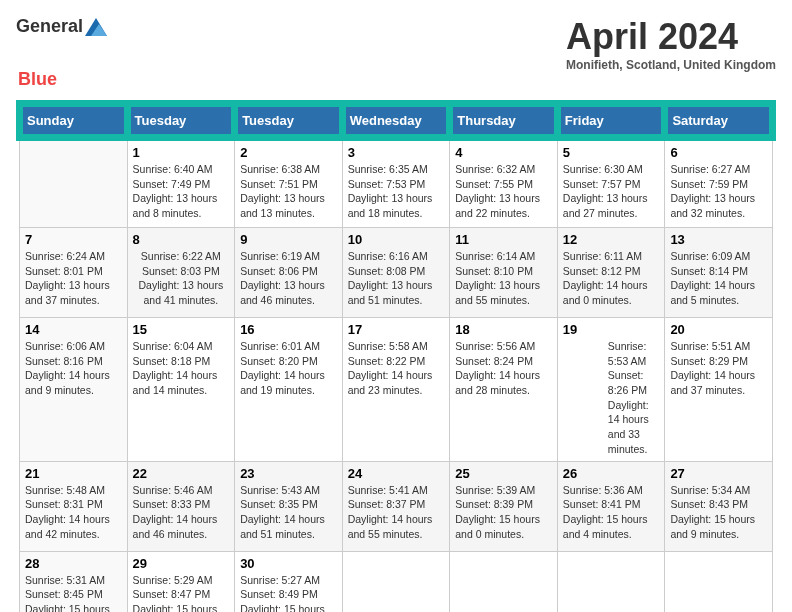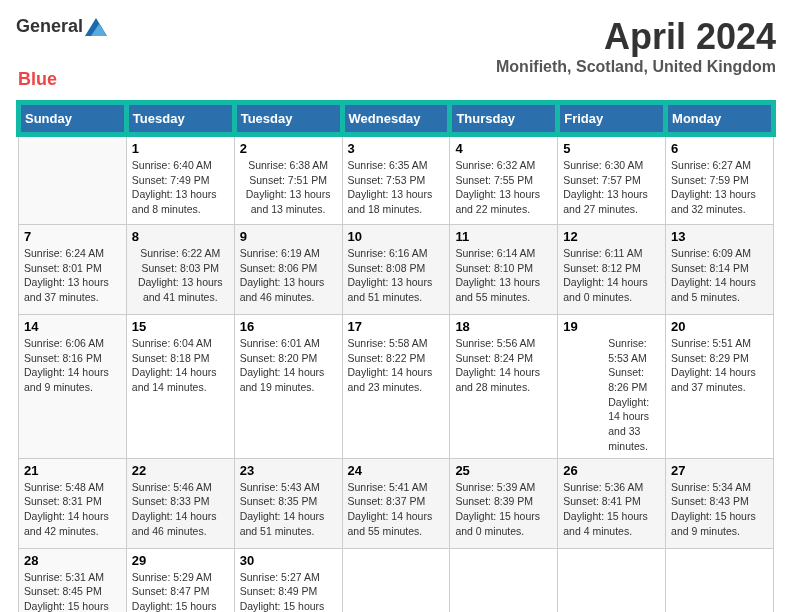--- a/index.html
+++ b/index.html
@@ -35,46 +35,44 @@
       font-size: 18px;
       font-weight: bold;
       color: #ef4444;
     }
     .logo-icon {
       width: 22px;
       height: 18px;
       margin-left: 2px;
     }
     .title-section {
-      text-align: right;
     }
     .month-title {
       font-size: 36px;
       font-weight: bold;
       color: #333;
     }
     .location {
-      font-size: 16px;
+      font-size: 12px;
       color: #555;
       font-weight: bold;
-      margin-left: 7px;
     }
     table {
       width: 100%;
       border-collapse: collapse;
       font-size: 11px;
     }
     thead th {
       background-color: #2c6fad;
       color: #fff;
       padding: 6px 4px;
       text-align: left;
       font-size: 13px;
       font-weight: bold;
-      border: 5px solid #14b8a6;
+      border: 7px solid #14b8a6;
     }
     tbody td {
       border: 1px solid #ccc;
       padding: 4px 5px;
       vertical-align: top;
       min-height: 80px;
       height: 90px;
       width: calc(100% / 7);
     }
     .day-num {
@@ -123,36 +121,36 @@
 
 <table>
   <thead>
     <tr id="header-row">
         <th>Sunday</th>
         <th>Tuesday</th>
         <th>Tuesday</th>
         <th>Wednesday</th>
         <th>Thursday</th>
         <th>Friday</th>
-        <th>Monday</th>
+        <th>Saturday</th>
       </tr>
   </thead>
   <tbody id="calendar-body">
   <tr>
         <td></td>
         <td>
           <span class="day-num">1</span>
           <div class="day-info" style="white-space: pre-line;">Sunrise: 6:40 AM
 Sunset: 7:49 PM
 Daylight: 13 hours
 and 8 minutes.</div>
         </td>
         <td>
           <span class="day-num">2</span>
-          <div class="day-info" style="white-space: pre-line; text-align: center;">Sunrise: 6:38 AM
+          <div class="day-info" style="white-space: pre-line;">Sunrise: 6:38 AM
 Sunset: 7:51 PM
 Daylight: 13 hours
 and 13 minutes.</div>
         </td>
         <td>
           <span class="day-num">3</span>
           <div class="day-info" style="white-space: pre-line;">Sunrise: 6:35 AM
 Sunset: 7:53 PM
 Daylight: 13 hours
 and 18 minutes.</div>

